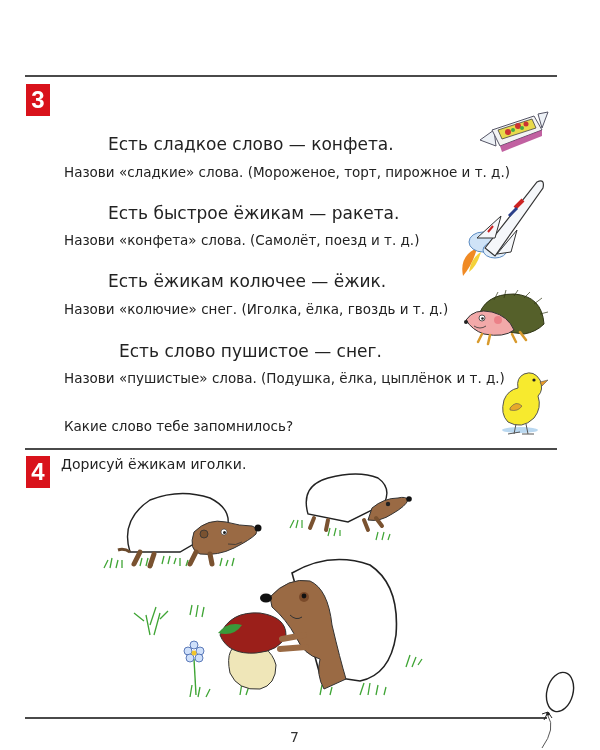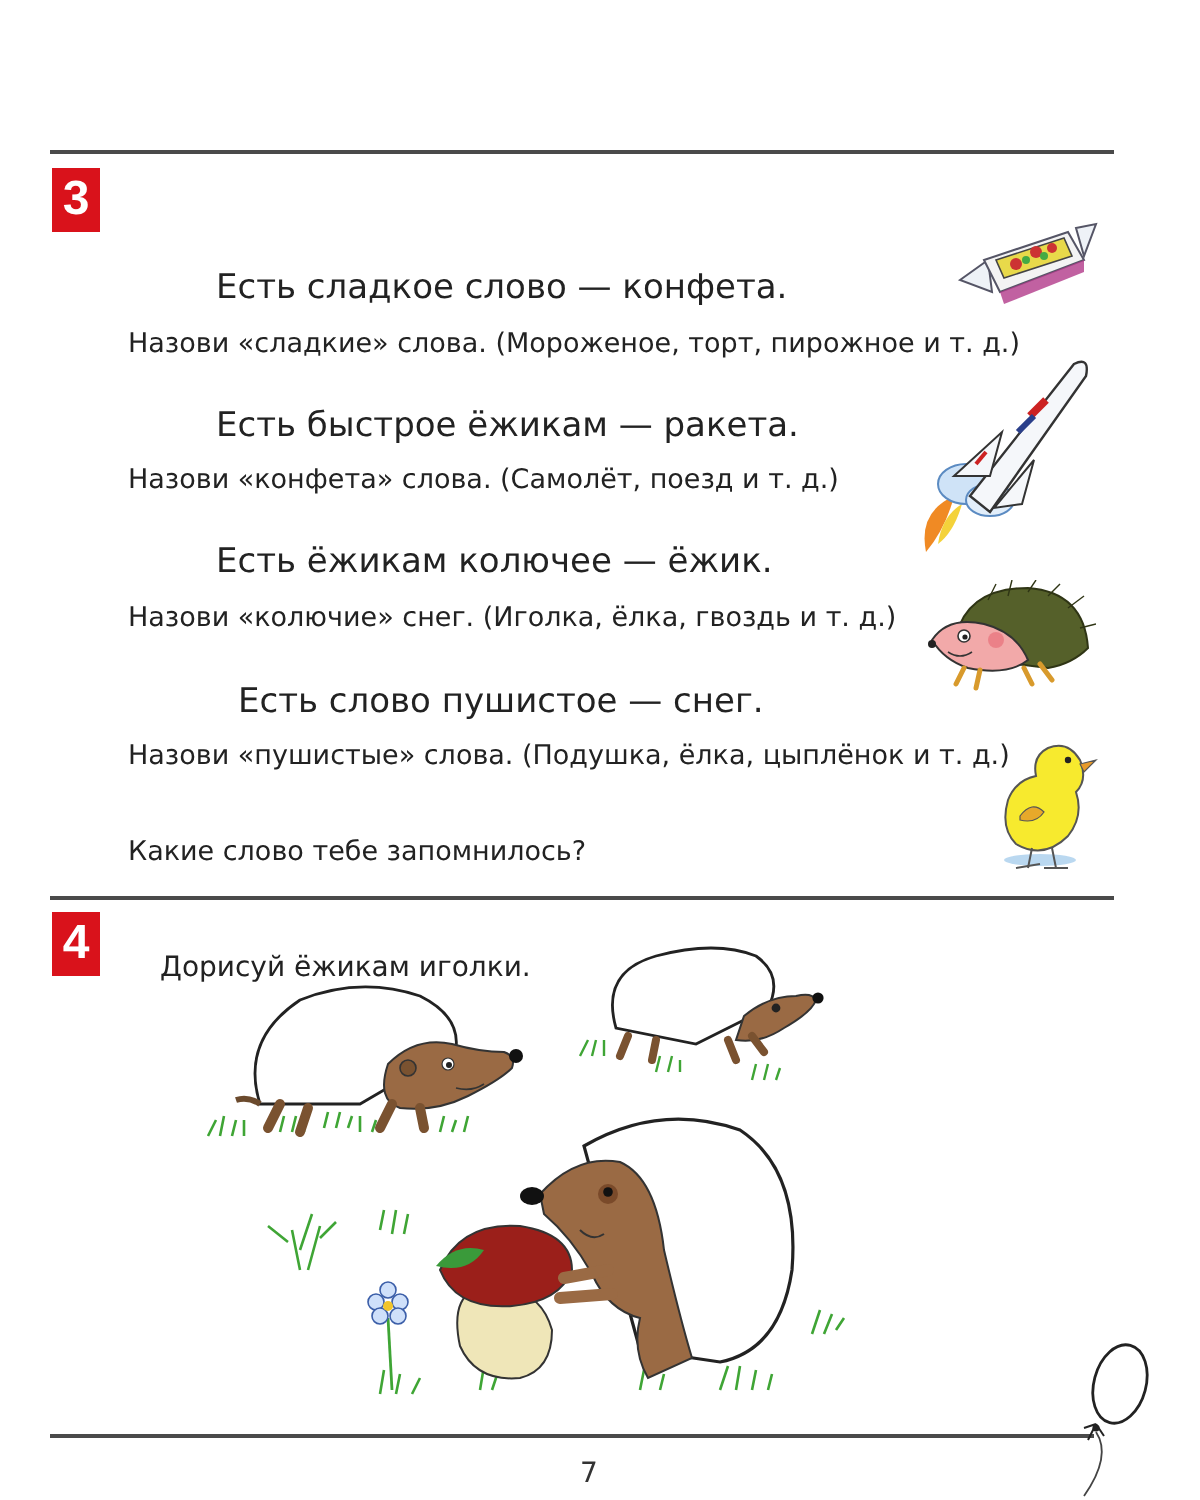--- a/index.html
+++ b/index.html
@@ -86,21 +86,21 @@
   <path d="M46,12 L54,10 L48,16Z" fill="#e89a2a" stroke="#555" stroke-width="0.6"></path>
   <circle cx="40" cy="10" r="1.6" fill="#222"></circle>
   <path d="M16,38 Q22,30 28,36 Q24,42 16,40Z" fill="#e7a92a" stroke="#555" stroke-width="0.6"></path>
   <path d="M22,54 L20,64 M32,54 L34,64" stroke="#555" stroke-width="1"></path>
   <path d="M14,64 L26,62 M28,64 L40,64" stroke="#555" stroke-width="1"></path>
 </svg>
 
 <div class="rule" style="left:25px; top:448px; width:532px;"></div>
 
 <div class="num-badge" style="left:26px; top:456px;">4</div>
-<div class="task" style="left:80px; top:455px;margin-top:20px;">Дорисуй ёжикам иголки.</div>
+<div class="task" style="left:61px; top:455px;">Дорисуй ёжикам иголки.</div>
 
 <svg class="pic" style="left:100px; top:490px;" width="170" height="80" viewBox="0 0 170 80">
   <g stroke="#3fa535" stroke-width="1.3" fill="none">
     <path d="M4,78 L8,70 M10,78 L12,68 M16,78 L18,70 M22,78 L22,70"></path>
     <path d="M40,76 L42,68 M46,76 L48,68 M52,76 L52,70"></path>
     <path d="M62,74 L64,66 M68,74 L70,66 M74,74 L76,68 M80,76 L80,68 M86,76 L88,70"></path>
     <path d="M120,76 L122,68 M126,76 L128,70 M132,76 L134,68"></path>
   </g>
   <path d="M30,62 Q20,30 50,10 Q80,-2 110,8 Q130,18 128,34 L80,62Z" fill="#fff" stroke="#222" stroke-width="1.4"></path>
   <path d="M30,62 Q24,58 18,60" stroke="#6b4a2d" stroke-width="3" fill="none"></path>

